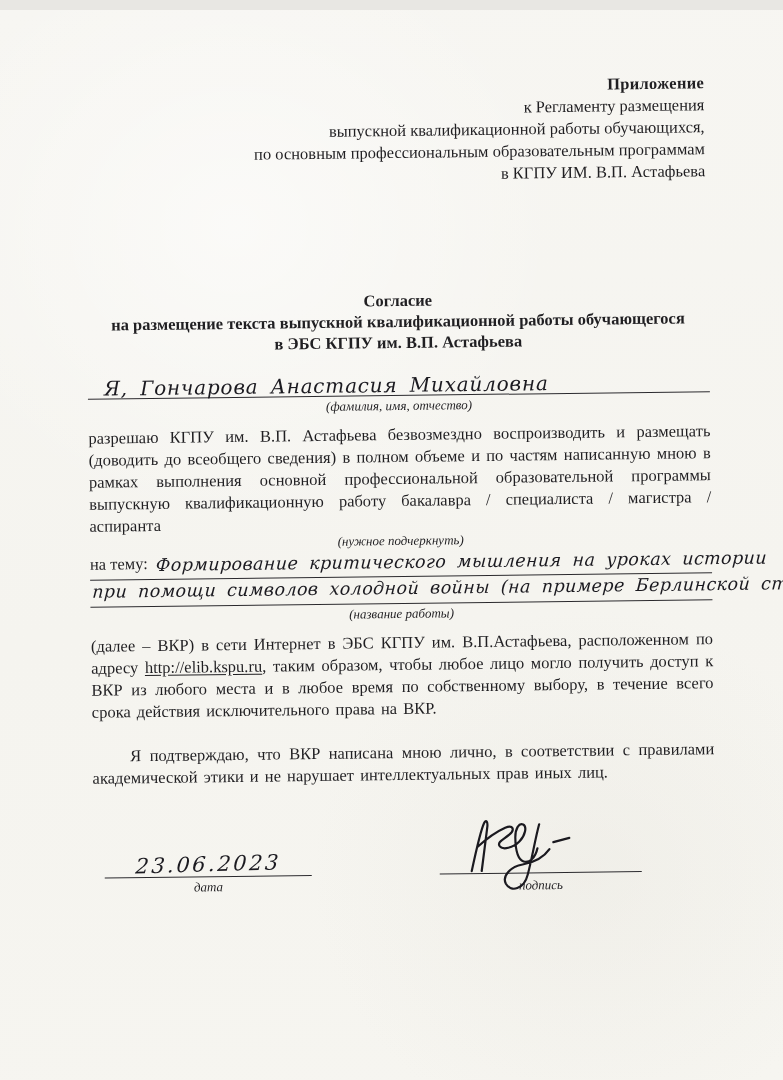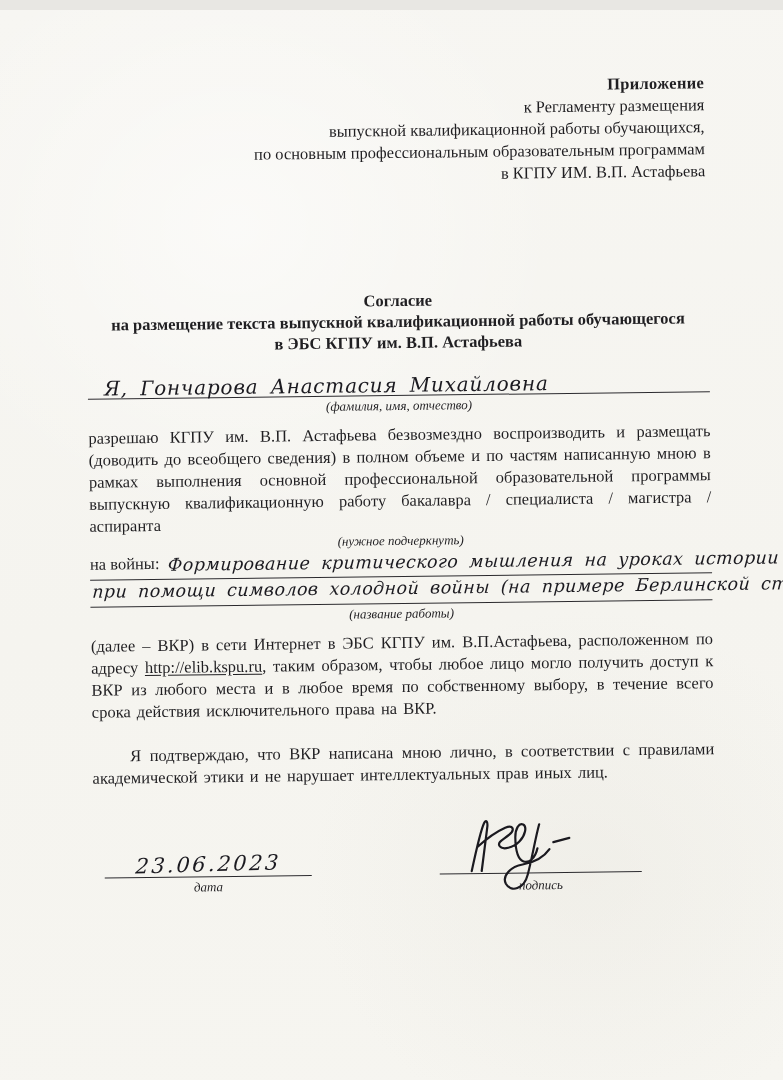--- a/index.html
+++ b/index.html
@@ -184,21 +184,21 @@
     <div class="name-row">
       <span class="hw">Я, Гончарова Анастасия Михайловна</span>
     </div>
     <div class="caption">(фамилия, имя, отчество)</div>
 
     <div class="para">разрешаю КГПУ им. В.П. Астафьева безвозмездно воспроизводить и размещать (доводить до всеобщего сведения) в полном объеме и по частям написанную мною в рамках выполнения основной профессиональной образовательной программы выпускную квалификационную работу бакалавра / специалиста / магистра / аспиранта</div>
 
     <div class="note">(нужное подчеркнуть)</div>
 
     <div class="topic-row first">
-      <span class="topic-label">на войны:</span><span class="hw">Формирование критического мышления на уроках истории</span>
+      <span class="topic-label">на тему:</span><span class="hw">Формирование критического мышления на уроках истории</span>
     </div>
     <div class="topic-row second">
       <span class="hw">при помощи символов холодной войны (на примере Берлинской стены)</span>
     </div>
     <div class="caption">(название работы)</div>
 
     <div class="para">
       <span>(далее – ВКР) в сети Интернет в ЭБС КГПУ им. В.П.Астафьева, расположенном по адресу </span><span class="url-underline">http://elib.kspu.ru</span><span>, таким образом, чтобы любое лицо могло получить доступ к ВКР из любого места и в любое время по собственному выбору, в течение всего срока действия исключительного права на ВКР.</span>
     </div>
 

